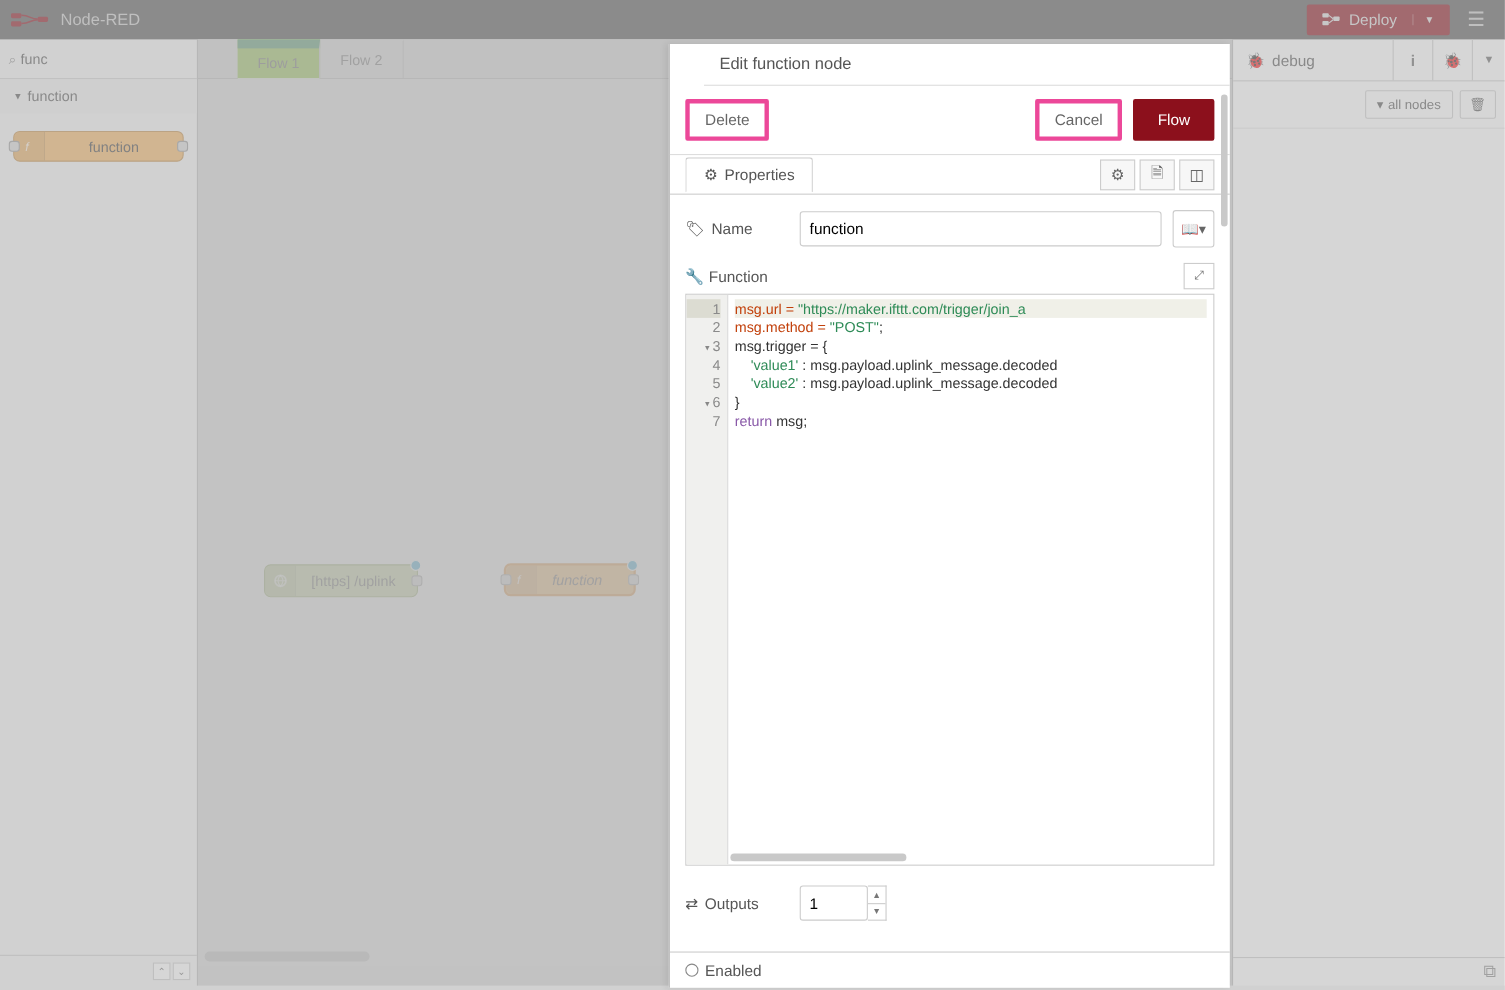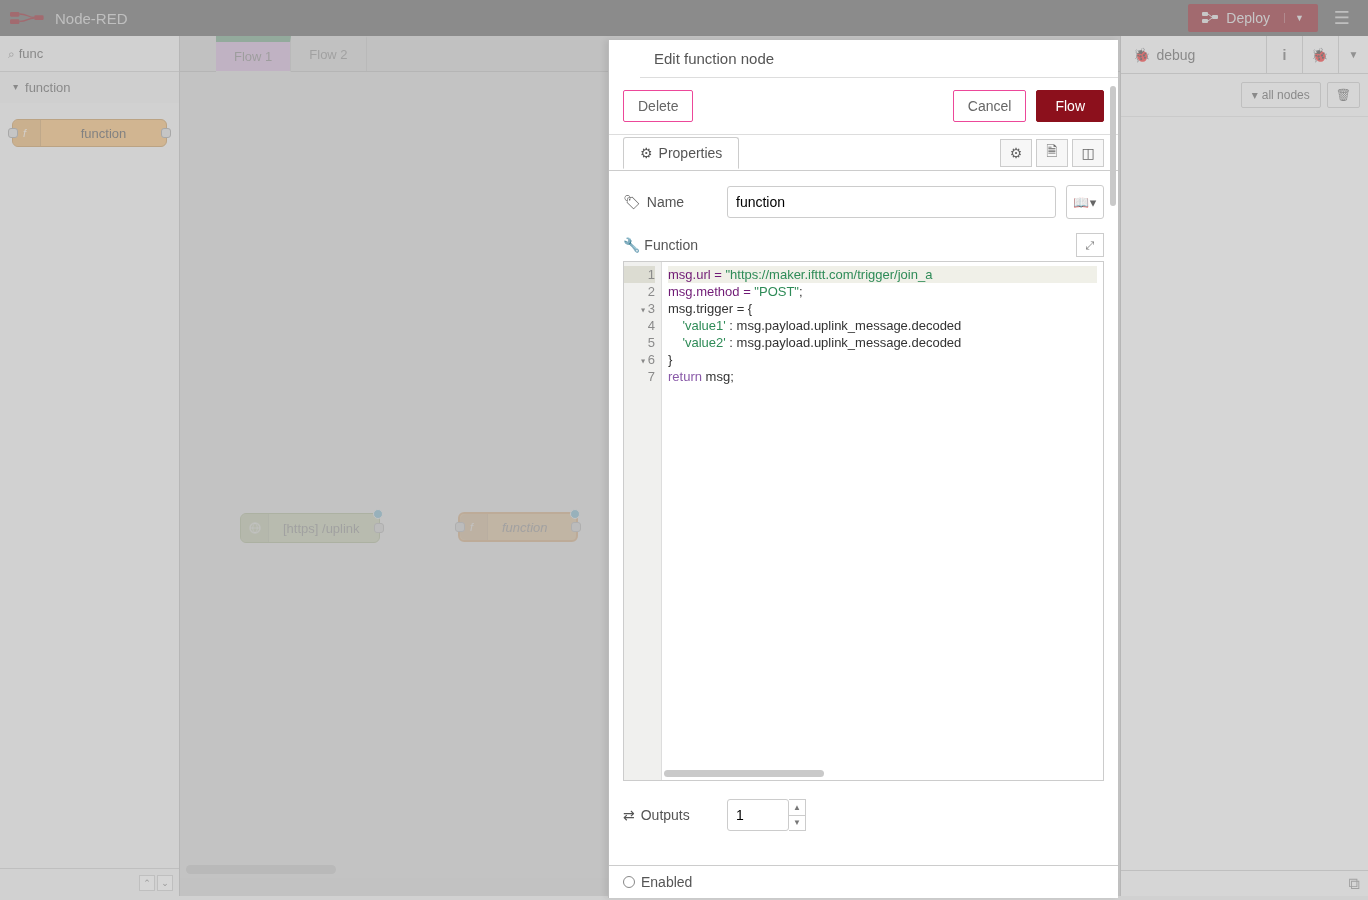--- a/index.html
+++ b/index.html
@@ -33,42 +33,42 @@
 .palette-node .port.l { left:-5px;}
 .palette-node .port.r { right:-5px;}
 .palette-footer { margin-top:auto; border-top:1px solid #ccc; height:28px; display:flex; justify-content:flex-end; align-items:center; padding:0 6px; gap:2px;}
 .palette-footer .sbtn { width:16px; height:16px; border:1px solid #ccc; background:#fff; font-size:9px; color:#777; display:flex; align-items:center; justify-content:center;}
 
 
 .workspace { flex:1; position:relative; background:#f7f7f7; }
 .tabs { height:36px; border-bottom:1px solid #bbb; display:flex; background:#f3f3f3;}
 .tab { padding:0 18px; font-size:13px; color:#555; display:flex; align-items:center; border-right:1px solid #ccc; border-top:2px solid transparent;}
 .tab.blank { border-right:none; width:22px;}
-.tab.active { background:#f0abfc; border-top:6px solid #15803d; font-weight:500; color:#444; border-bottom:1px solid #fff; margin-bottom:-1px;}
+.tab.active { background:#84cc16; border-top:8px solid #15803d; font-weight:500; color:#444; border-bottom:1px solid #fff; margin-bottom:-1px;}
 .canvas { position:absolute; inset:36px 0 18px 0; background:#fff; border-top:none; overflow:hidden;}
 .flow-node { position:absolute; border-radius:6px; height:30px; display:flex; align-items:center; font-size:13px; color:#555;}
 .flow-node .nicon { width:28px; height:100%; background:rgba(0,0,0,0.08); display:flex; align-items:center; justify-content:center; border-right:1px solid rgba(0,0,0,0.1); border-radius:6px 0 0 6px;}
 .flow-node .nlbl { padding:0 14px;}
 .flow-node .port { width:10px; height:10px; background:#d9d9d9; border:1px solid #999; border-radius:3px; position:absolute;}
 .flow-node .port.r { right:-5px;}
 .flow-node .port.l { left:-5px;}
 .flow-node .dot { width:10px; height:10px; background:#2aa6d6; border-radius:50%; position:absolute; top:-5px; right:-4px; border:1px solid #fff;}
 .node-http { background:#c7d89a; border:1px solid #8fa45c; left:60px; top:441px; width:140px;}
 .node-func { background:#f3b567; border:2px solid #e0892e; left:278px; top:440px; width:120px; font-style:italic;}
 .hscroll { position:absolute; left:6px; bottom:4px; height:9px; width:150px; background:#c9c9c9; border-radius:5px;}
 
 
 .dim { position:absolute; inset:0; background:rgba(180,180,180,0.55); pointer-events:none; z-index:2;}
 
 
 .tray { position:absolute; top:40px; left:608px; width:510px; height:858px; background:#fff; border-left:1px solid #bbb; z-index:5; display:flex; flex-direction:column; box-shadow:-3px 0 6px rgba(0,0,0,0.08);}
 .tray-title { padding:10px 14px; font-size:15px; color:#555; border-bottom:1px solid #ddd;margin-left:31px;}
 .tray-btns { display:flex; padding:12px 14px; gap:10px; border-bottom:1px solid #ddd;}
 .tray-btns .spacer { flex:1;}
-.btn { border:1px solid #ec4899; background:#fff; padding:7px 14px; font-size:14px; color:#666; border-radius:2px; cursor:pointer;}
+.btn { border:4px solid #ec4899; background:#fff; padding:7px 14px; font-size:14px; color:#666; border-radius:2px; cursor:pointer;}
 .btn.primary { background:#8C101C; color:#fff; border-color:#8C101C; padding:7px 18px;}
 .tray-tabs { display:flex; align-items:center; padding:0 14px; border-bottom:1px solid #ccc; height:36px; gap:0;}
 .tray-tab { border:1px solid #ccc; border-bottom:1px solid #fff; padding:7px 16px; margin-bottom:-1px; font-size:14px; color:#555; display:flex; align-items:center; gap:6px; border-radius:3px 3px 0 0;}
 .tray-tabs .spacer { flex:1;}
 .icon-btn { width:32px; height:28px; border:1px solid #ccc; background:#f7f7f7; margin-left:4px; display:flex; align-items:center; justify-content:center; font-size:14px; color:#666; cursor:pointer;}
 .form-body { flex:1; overflow:auto; padding:14px;}
 .form-row { display:flex; align-items:center; margin-bottom:14px; gap:10px;}
 .form-row label { width:94px; font-size:14px; color:#555; display:flex; align-items:center; gap:6px;}
 .form-row input[type=text] { flex:1; border:1px solid #ccc; padding:7px 8px; font-size:14px; border-radius:3px;}
 .env-btn { width:38px; height:34px; border:1px solid #ccc; display:flex; align-items:center; justify-content:center; font-size:13px; color:#666; border-radius:3px;}
@@ -77,21 +77,21 @@
 .expand-btn { width:28px; height:24px; border:1px solid #ccc; font-size:11px; display:flex; align-items:center; justify-content:center; color:#777;}
 .code-editor { border:1px solid #ccc; height:520px; display:flex; font-family: "Menlo","Consolas",monospace; font-size:13px; overflow:hidden; position:relative;}
 .gutter { width:38px; background:#f0f0ee; text-align:right; padding:4px 6px 4px 0; color:#8a8a8a; border-right:1px solid #ddd; line-height:17px;}
 .gutter div { height:17px;}
 .gutter .hl { background:#dcdcd2;}
 .gutter .fold::before { content:"▸"; font-size:8px; color:#888; position:relative; left:-3px; transform:rotate(90deg); display:inline-block;}
 .code { padding:4px 6px; line-height:17px; white-space:pre; color:#333; overflow:hidden; flex:1;}
 .code .hl-line { background:#f0f0e8; display:block;}
 .tok-str { color:#2e8b57;}
 .tok-key { color:#8959a8;}
-.tok-prop { color:#701a75;}
+.tok-prop { color:#c2410c;}
 .code-editor .hscroll2 { position:absolute; left:40px; bottom:3px; height:7px; width:160px; background:#c9c9c9; border-radius:4px;}
 .outputs-row input { width:62px; border:1px solid #ccc; padding:6px; font-size:14px;}
 .spinner { display:flex; flex-direction:column; border:1px solid #ccc; border-left:none; height:32px;}
 .spinner div{ width:16px; flex:1; font-size:8px; color:#777; display:flex; align-items:center; justify-content:center; border-bottom:1px solid #ccc;}
 .spinner div:last-child{border-bottom:none;}
 .tray-footer { border-top:1px solid #ccc; padding:8px 14px; font-size:14px; color:#555; display:flex; align-items:center; gap:6px;}
 .tray-footer .circ { width:12px; height:12px; border:1.5px solid #888; border-radius:50%;}
 .tray-scrollbar { position:absolute; right:2px; top:46px; width:6px; height:120px; background:#c9c9c9; border-radius:3px;}
 
 

